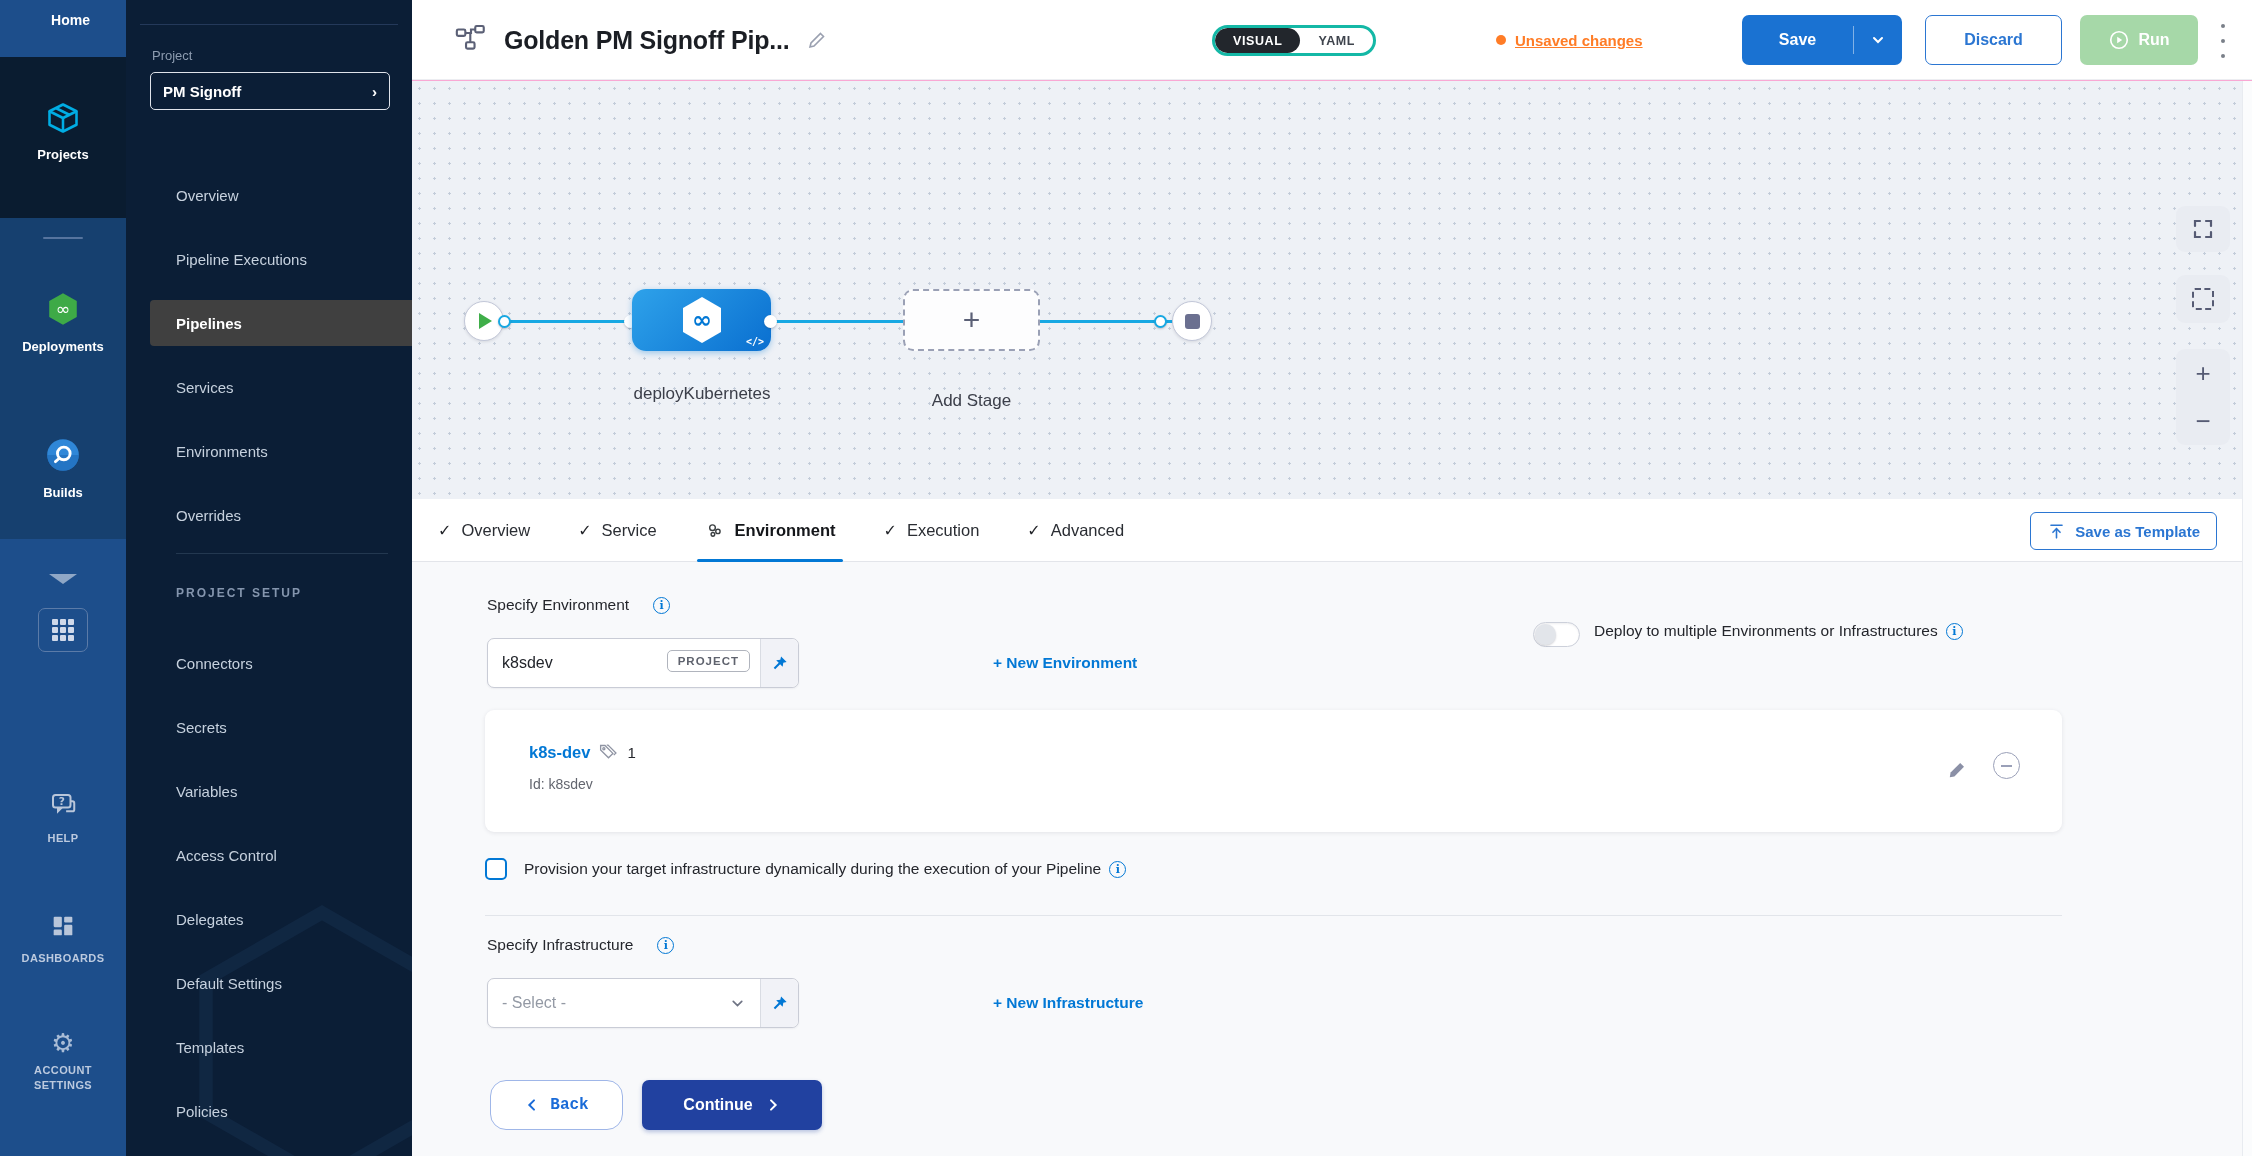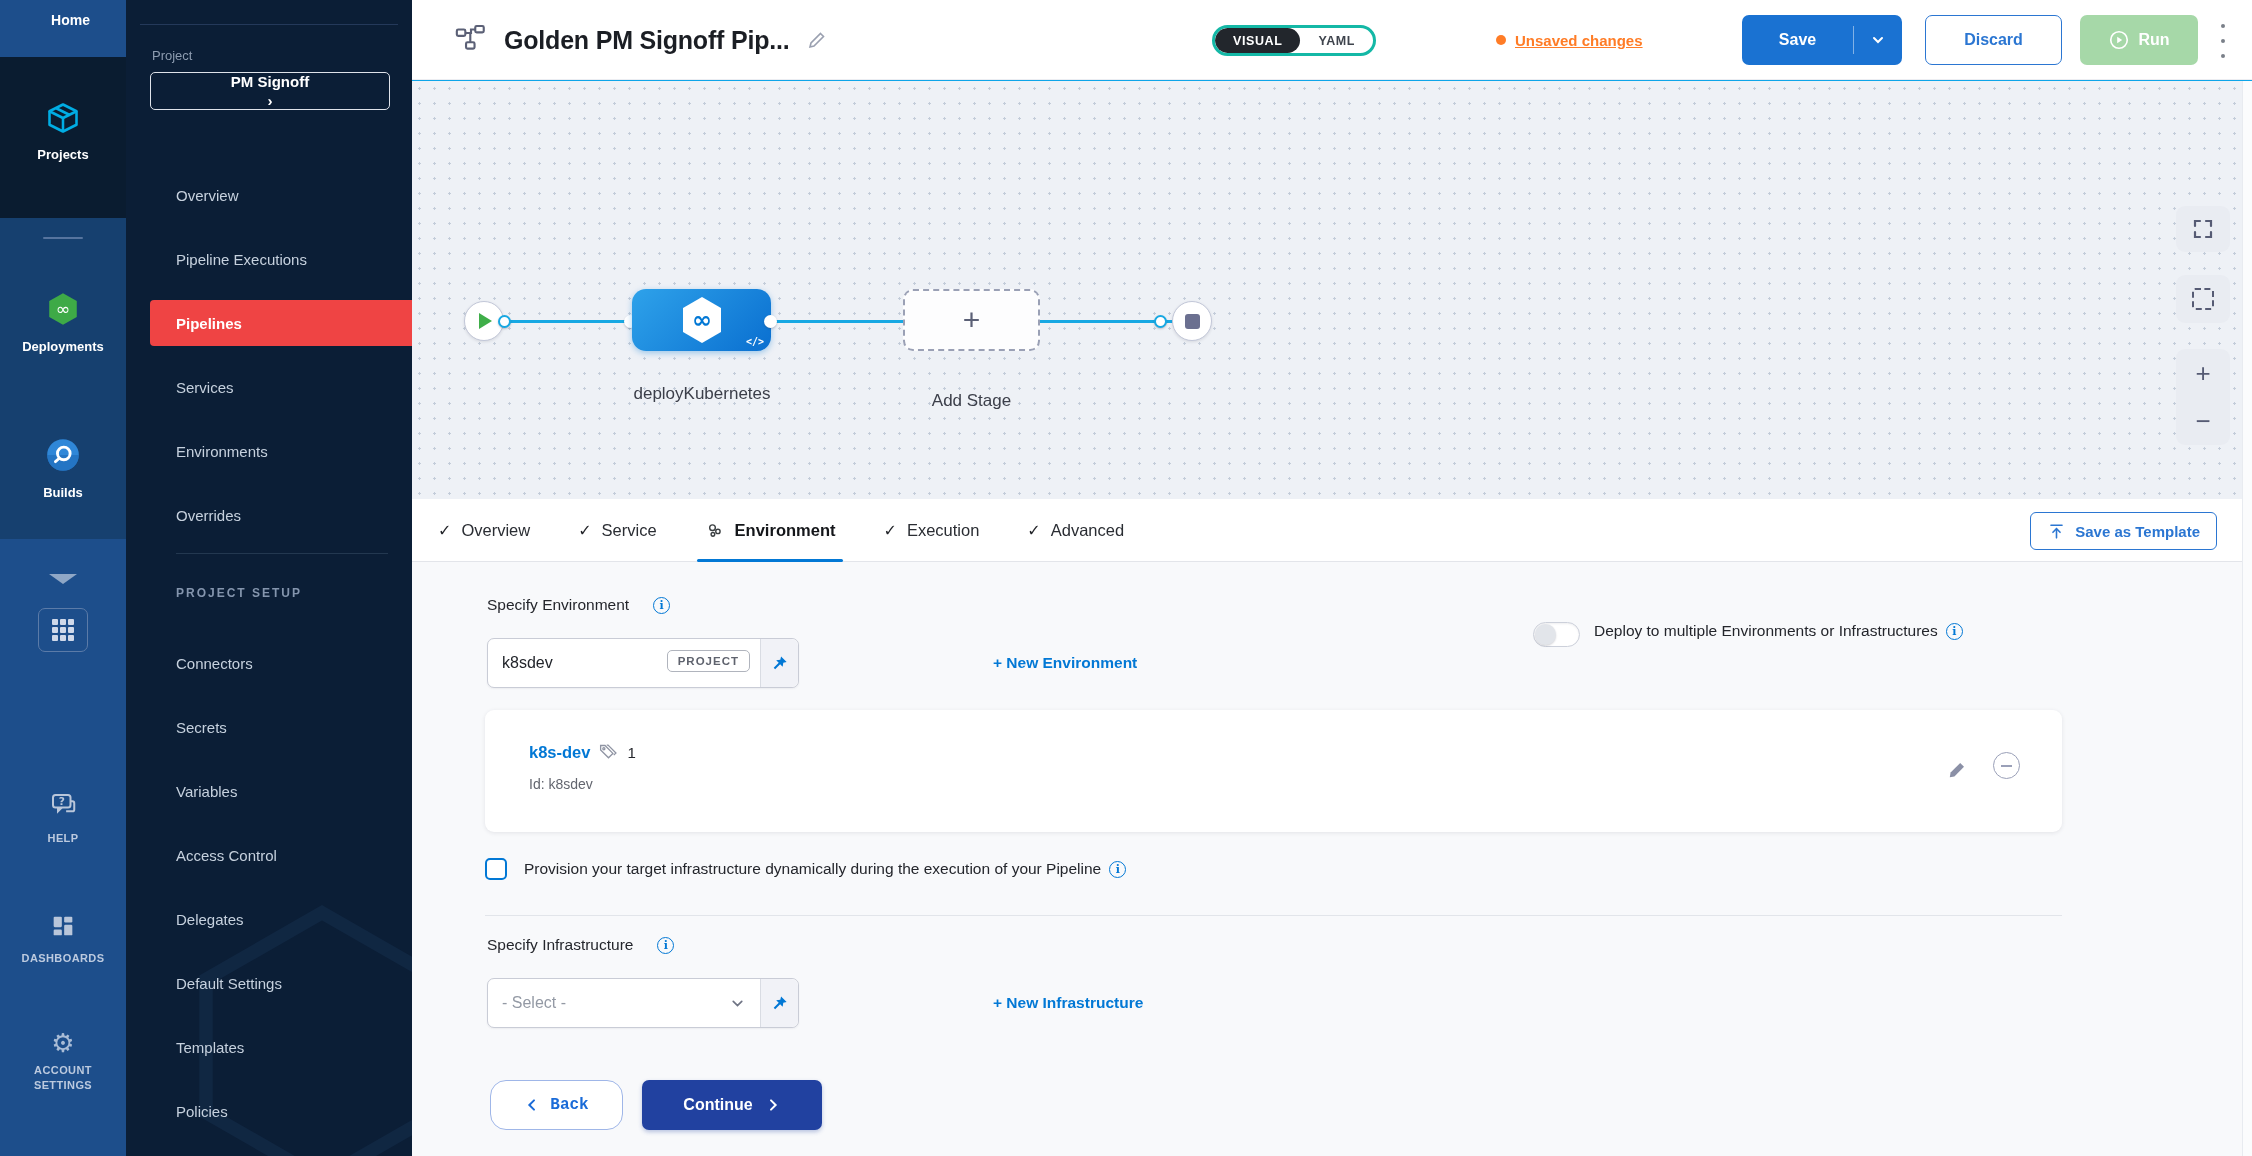--- a/index.html
+++ b/index.html
@@ -21,31 +21,31 @@
   .mid-divider { position:absolute; left:43px; top:237px; width:40px; height:2px; background:#56749e; border-radius:2px; }
   .collapse-tri { position:absolute; left:49px; top:574px; width:0; height:0; border-left:14px solid transparent; border-right:14px solid transparent; border-top:10px solid #8fa7c6; }
   .grid-box { position:absolute; left:38px; top:608px; width:50px; height:44px; border:1px solid #5b7ba8; border-radius:7px; display:flex; align-items:center; justify-content:center; }
   .grid-9 { display:grid; grid-template-columns:repeat(3,6px); grid-template-rows:repeat(3,6px); gap:2px; }
   .grid-9 span { background:#cfd9ea; border-radius:1px; }
 
   
   .sidebar { position:absolute; left:126px; top:0; width:286px; height:1156px; background:#0b1e36; overflow:hidden; }
   .sb-top-divider { position:absolute; left:14px; top:24px; width:258px; height:1px; background:#24395a; }
   .sb-project-label { position:absolute; left:26px; top:48px; color:#8d9cb0; font-size:13px; }
-  .sb-project-box { position:absolute; left:24px; top:72px; width:240px; height:38px; border:1px solid #dfe3ea; border-radius:5px; display:flex; align-items:center; justify-content:space-between; padding:0 12px; cursor:pointer;flex-direction:column; }
+  .sb-project-box { position:absolute; left:24px; top:72px; width:240px; height:38px; border:1px solid #dfe3ea; border-radius:5px; display:flex; align-items:center; justify-content:space-between; padding:12px 12px; cursor:pointer; }
   .sb-project-name { color:#fff; font-size:15px; font-weight:bold; }
   .sb-project-chev { color:#fff; font-size:15px; font-weight:bold; }
   .sb-item { position:absolute; left:24px; width:262px; height:46px; display:flex; align-items:center; padding-left:26px; color:#c6d1de; font-size:15px; cursor:pointer; border-radius:4px 0 0 4px; }
-  .sb-item.active { background:#ef4444; color:#fff; font-weight:bold; }
+  .sb-item.active { background:#404040; color:#fff; font-weight:bold; }
   .sb-divider { position:absolute; left:50px; top:553px; width:212px; height:1px; background:#233850; }
   .sb-setup-header { position:absolute; left:50px; top:586px; color:#8495ad; font-size:12px; font-weight:bold; letter-spacing:2px; }
   .sb-watermark { position:absolute; right:-70px; bottom:-50px; opacity:.5; }
 
   
-  .main { position:absolute; left:412px; top:0; width:1840px; height:1156px; background:#0ea5e9; }
+  .main { position:absolute; left:412px; top:0; width:1840px; height:1156px; background:#f9a8d4; }
 
   
   .topbar { position:absolute; left:0; top:0; width:1840px; height:80px; background:#fff; border-bottom:1px solid #ecedf1; }
   .title-group { position:absolute; left:42px; top:0; height:80px; display:flex; align-items:center; gap:16px; }
   .page-title { font-size:25px; font-weight:bold; color:#1b1e24; letter-spacing:-.2px; }
   .edit-pencil { cursor:pointer; display:flex; }
   .mode-pill { position:absolute; left:800px; top:25px; height:31px; display:flex; border:3px solid #14b8a6; border-radius:16px; background:#fff; overflow:hidden; cursor:pointer; }
   .mode-seg { display:flex; align-items:center; padding:0 18px; font-size:12.5px; font-weight:bold; letter-spacing:.6px; color:#3f444d; }
   .mode-seg.sel { background:#22262c; color:#fff; border-radius:16px; }
   .unsaved { position:absolute; left:1084px; top:0; height:80px; display:flex; align-items:center; gap:9px; cursor:pointer; }

